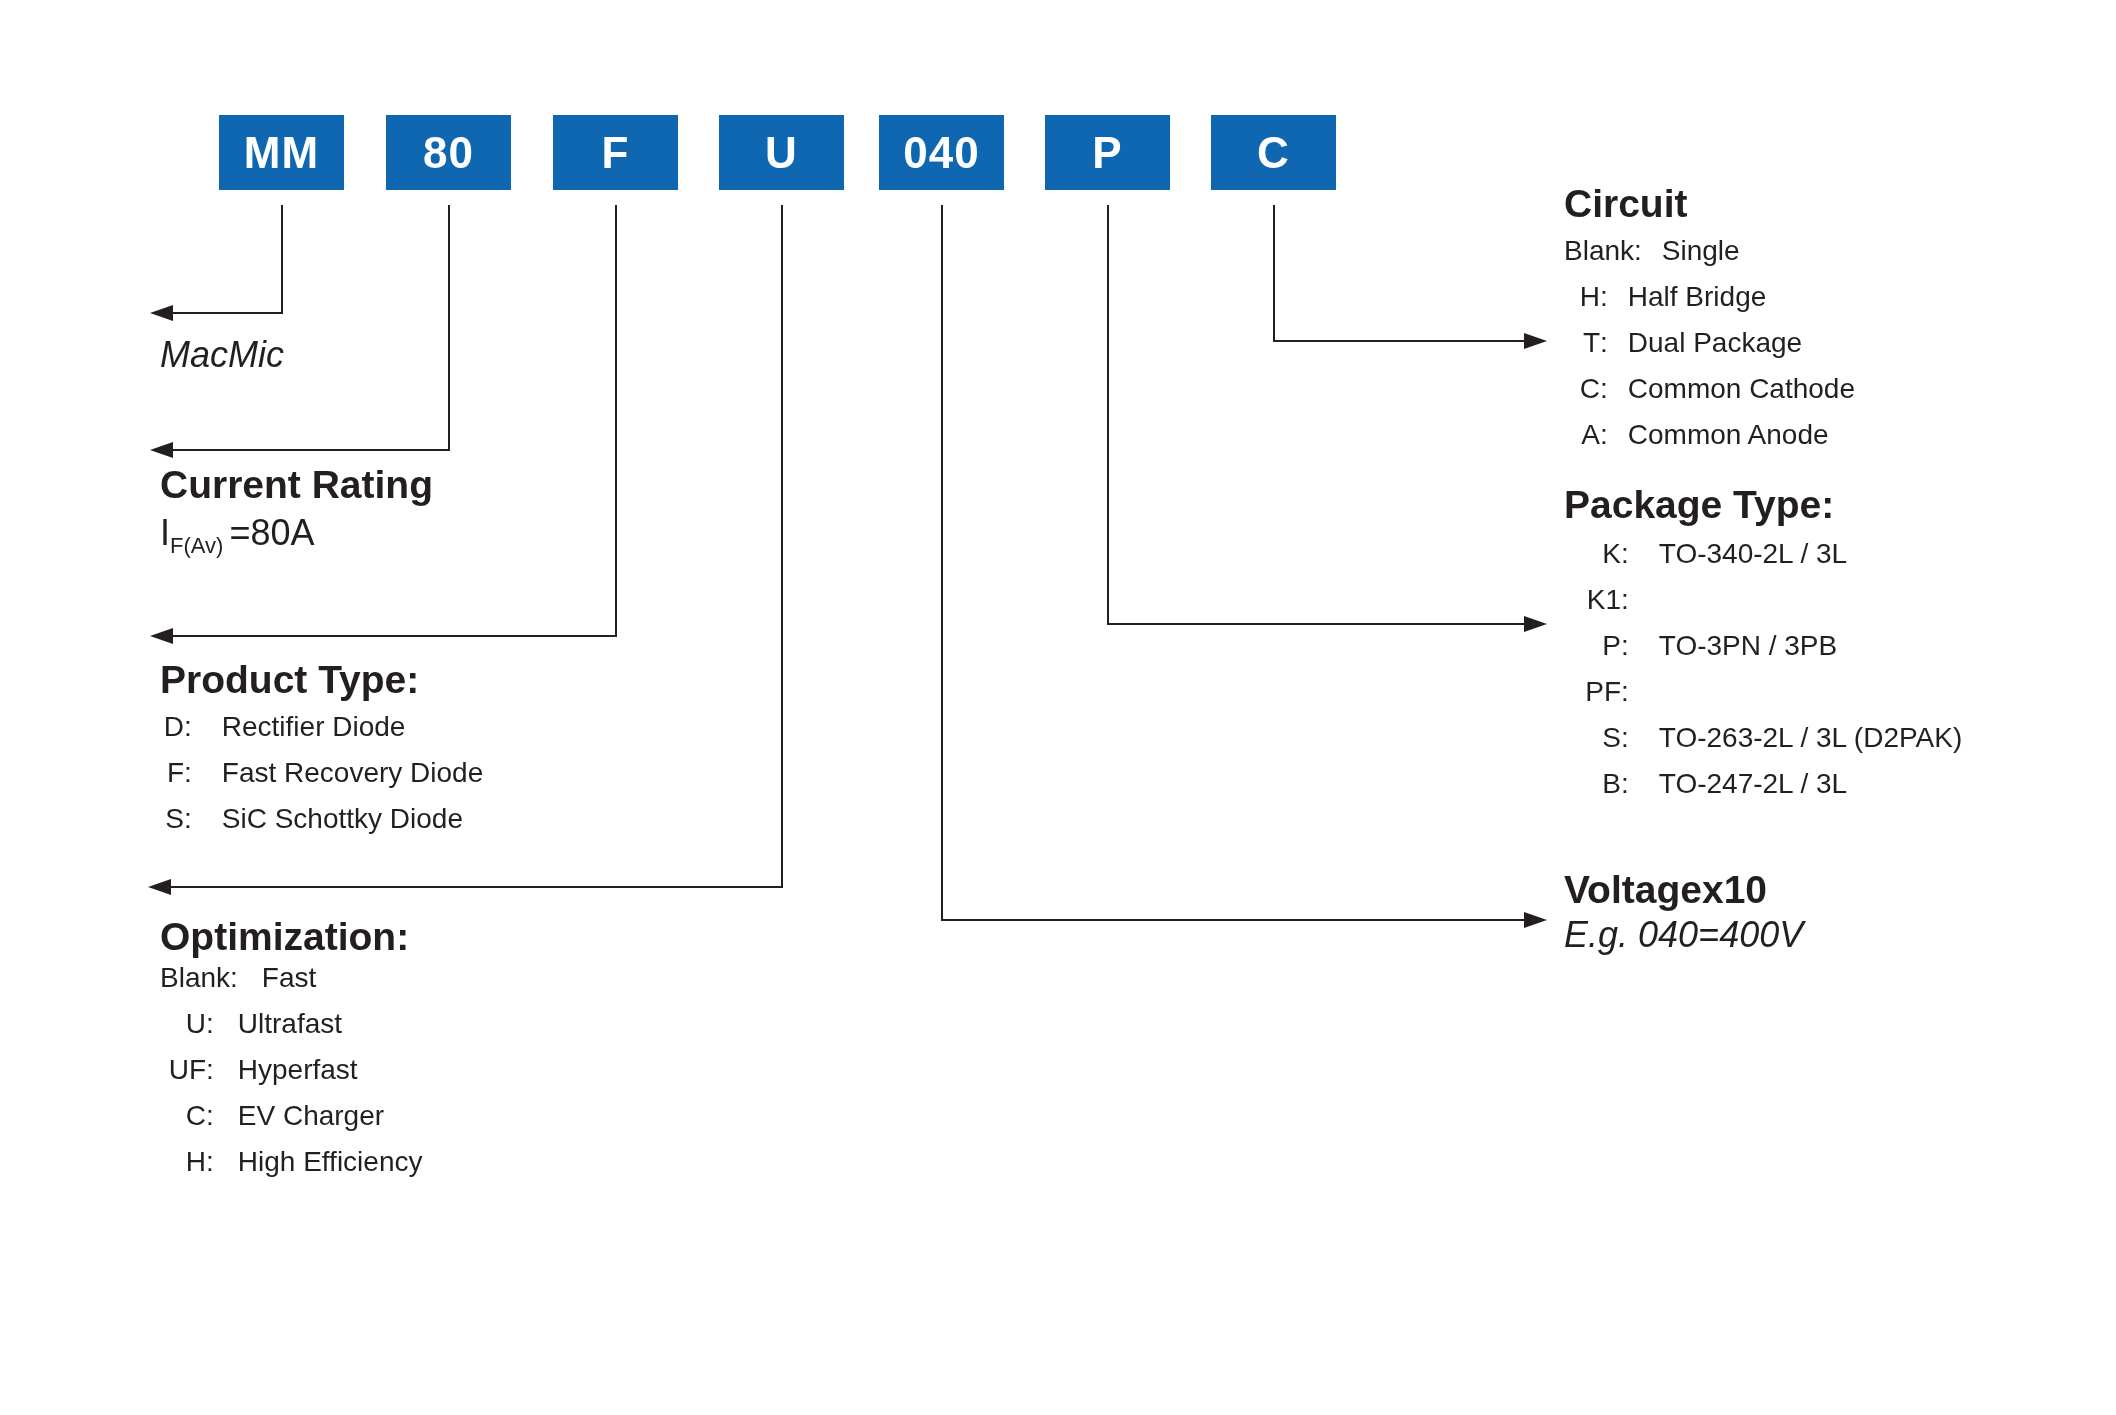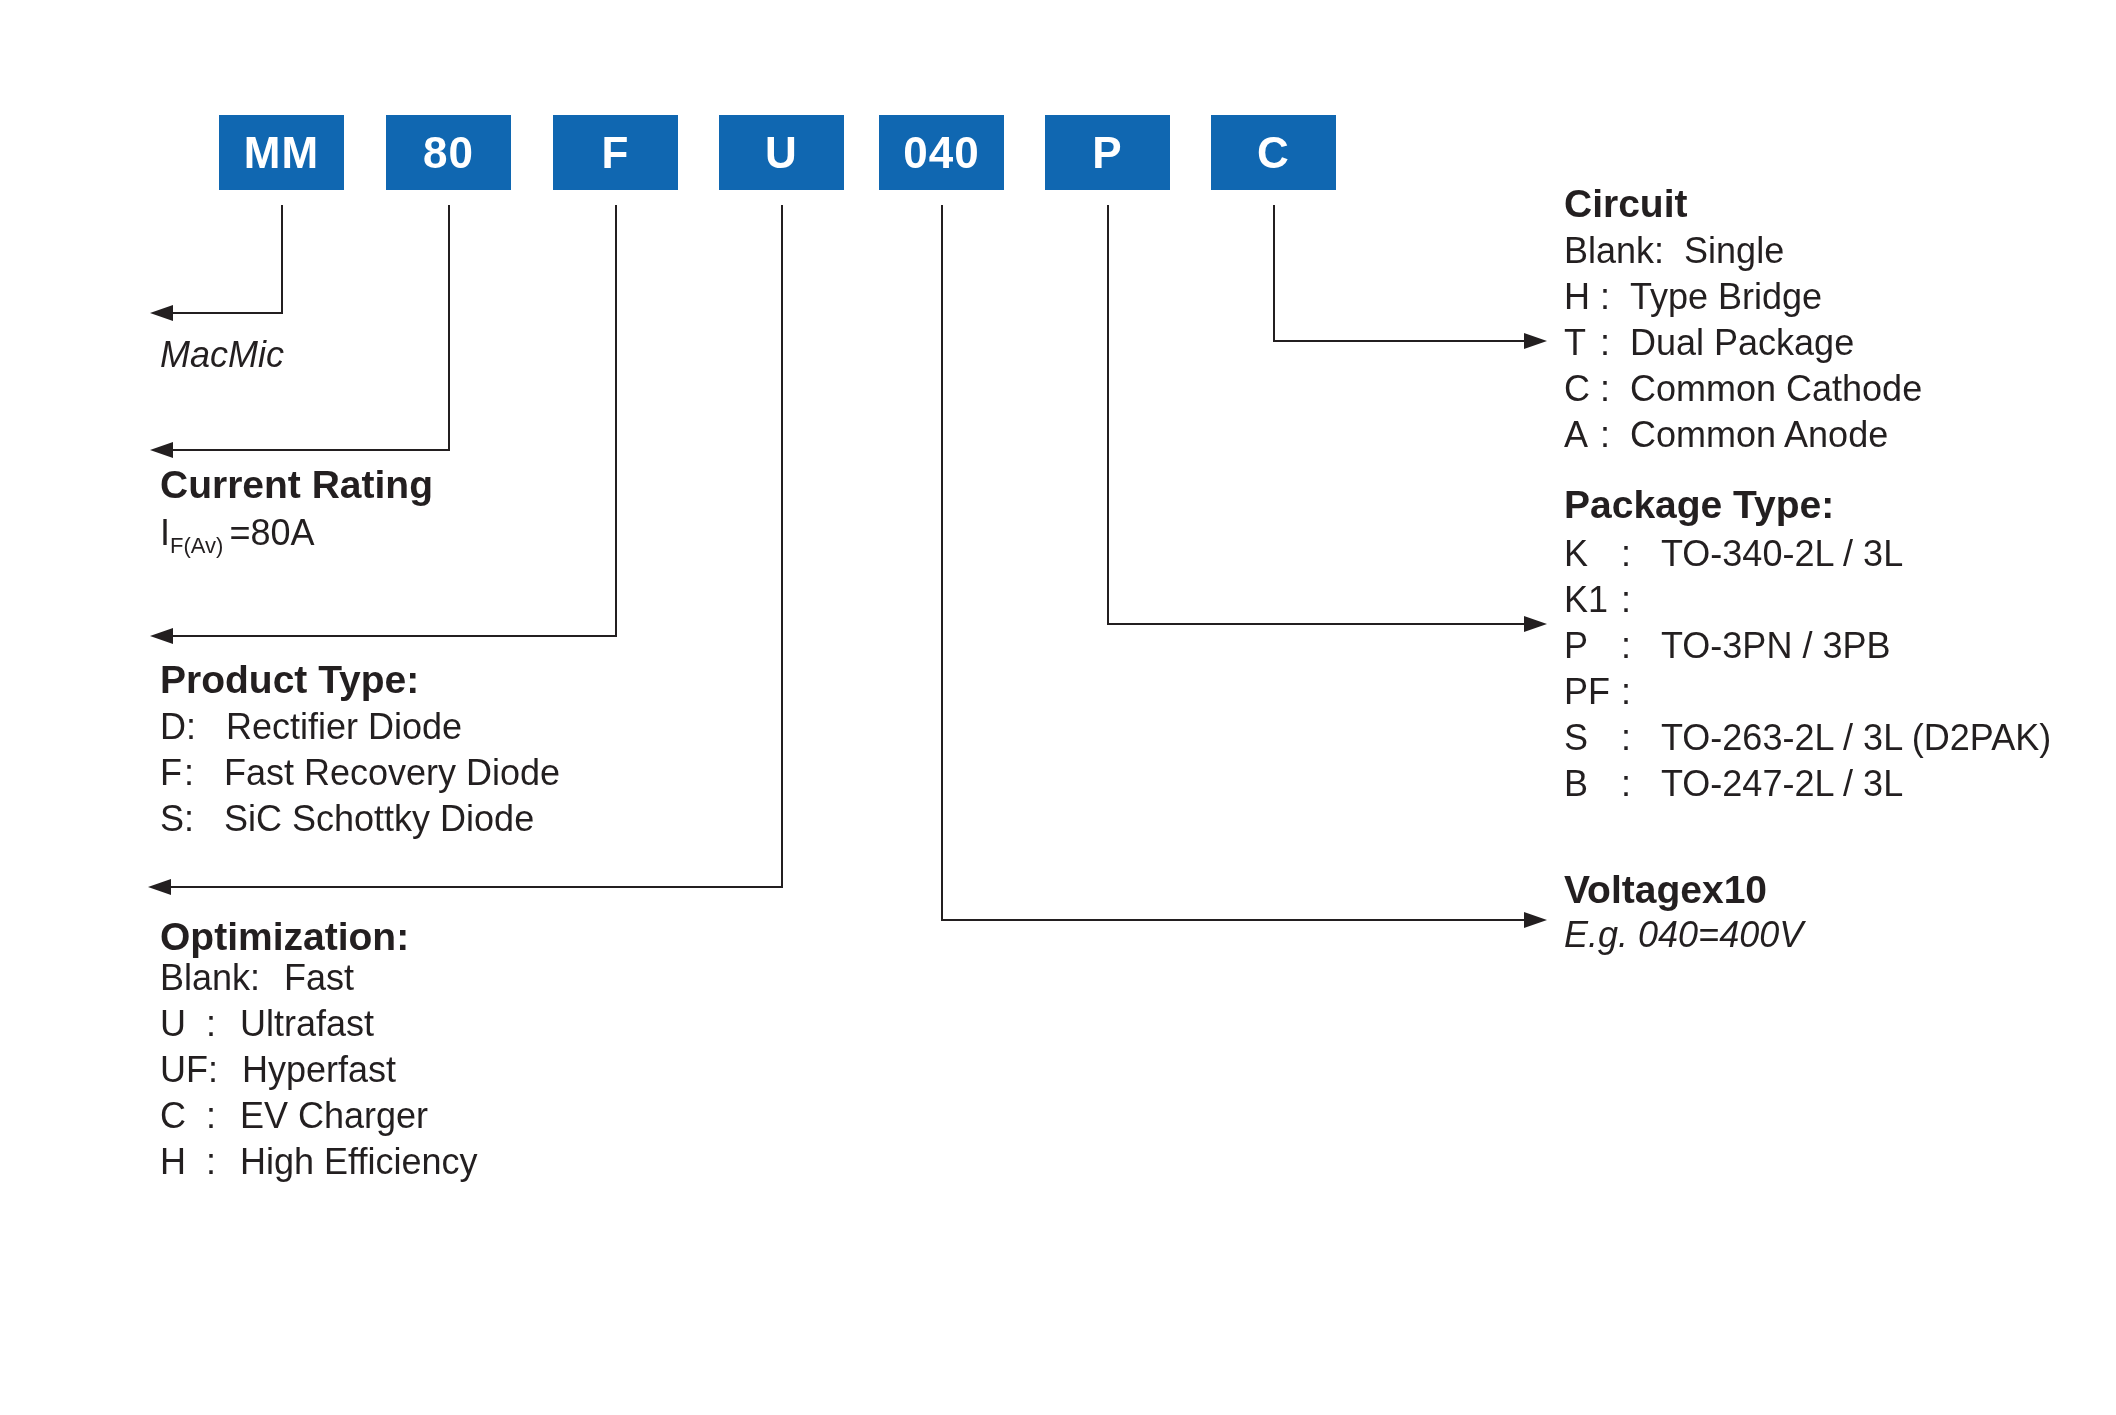--- a/index.html
+++ b/index.html
@@ -26,21 +26,21 @@
   }
   .arrR {
     position:absolute; width:0; height:0;
     border-top:8px solid transparent; border-bottom:8px solid transparent;
     border-left:23px solid var(--ink);
   }
   
   .label  { position:absolute; font-size:36px; white-space:nowrap;font-style:italic; }
   .title  { position:absolute; font-size:39px; font-weight:bold; white-space:nowrap; }
   .list   { position:absolute; }
-  .row    { height:46px; line-height:46px; font-size:36px; display:flex; white-space:nowrap; }
+  .row    { height:46px; line-height:46px; font-size:28px; display:flex; white-space:nowrap;text-align:right; }
   .code   { display:inline-block; }
   .desc   { display:inline-block; }
   .pt .code  { min-width:24px; }  .pt .desc  { margin-left:30px; }
   .opt .code { min-width:46px; }  .opt .desc { margin-left:24px; }
   .cir .code { min-width:36px; }  .cir .desc { margin-left:20px; }
   .pkg .code { min-width:57px; }  .pkg .desc { margin-left:30px; }
   .irow { position:absolute; font-size:36px; white-space:nowrap; }
   .irow sub { font-size:22px; line-height:0;margin-top:20px; }
   .irow .val { margin-left:6px; }
 </style>
@@ -155,21 +155,21 @@
   <div class="title" style="left:1564px; top:182px">Circuit</div>
   <div class="list cir" style="left:1564px; top:228px">
     <div class="row">
         <span class="code">Blank</span>
         <span class="sep">:</span>
         <span class="desc">Single</span>
       </div>
     <div class="row">
         <span class="code">H</span>
         <span class="sep">:</span>
-        <span class="desc">Type Bridge</span>
+        <span class="desc">Half Bridge</span>
       </div>
     <div class="row">
         <span class="code">T</span>
         <span class="sep">:</span>
         <span class="desc">Dual Package</span>
       </div>
     <div class="row">
         <span class="code">C</span>
         <span class="sep">:</span>
         <span class="desc">Common Cathode</span>

